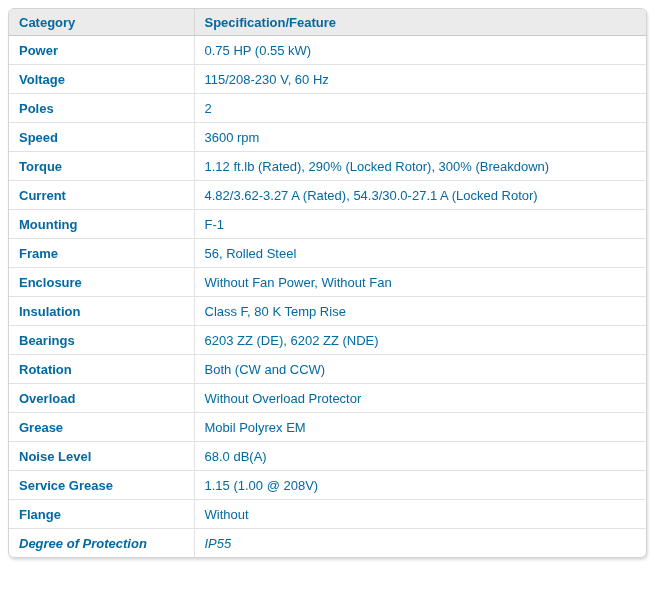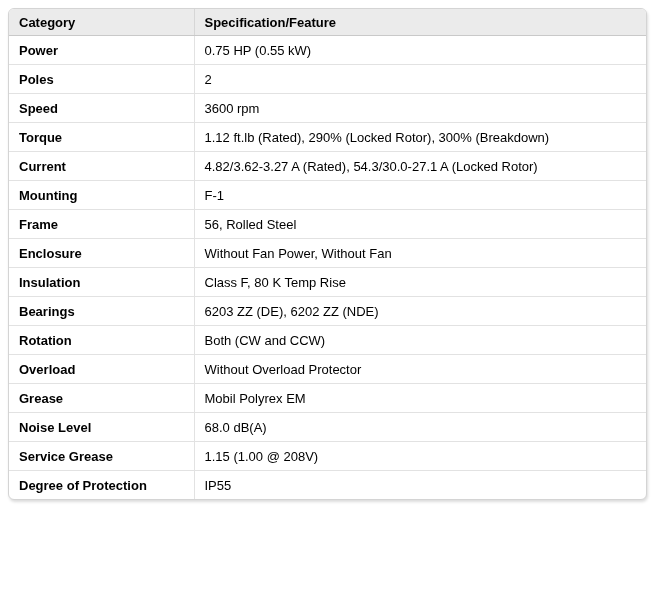--- a/index.html
+++ b/index.html
@@ -24,21 +24,21 @@
     border-radius: 6px;
     overflow: hidden;
     background: #ffffff;
     box-shadow: 1px 2px 3px rgba(0,0,0,0.14);
   }
   table.spec-table {
     width: 100%;
     border-collapse: collapse;
     table-layout: fixed;
     font-size: 13px;
-    color: #000000;
+    color: #0369a1;
   }
   table.spec-table th,
   table.spec-table td {
     text-align: left;
     vertical-align: middle;
     padding: 0 10px;
     height: 28px;
     border-bottom: 1px solid #e2e2e2;
     overflow: hidden;
     white-space: nowrap;
@@ -51,20 +51,21 @@
   }
   table.spec-table thead th:first-child {
     border-right: 1px solid #d6d6d6;
   }
   table.spec-table td.cat {
     font-weight: bold;
     border-right: 1px solid #e2e2e2;
   }
   table.spec-table tbody tr:last-child td {
     border-bottom: none;
+    font-style: italic;
   }
 </style>
 </head>
 <body>
 
 <div class="page">
   <div class="table-wrap">
     <table class="spec-table">
       <colgroup>
         <col style="width:185px">
@@ -73,20 +74,24 @@
       <thead>
         <tr>
           <th>Category</th>
           <th>Specification/Feature</th>
         </tr>
       </thead>
       <tbody>
           <tr>
             <td class="cat">Power</td>
             <td>0.75 HP (0.55 kW)</td>
+          </tr>
+          <tr>
+            <td class="cat">Voltage</td>
+            <td>115/208-230 V, 60 Hz</td>
           </tr>
           <tr>
             <td class="cat">Poles</td>
             <td>2</td>
           </tr>
           <tr>
             <td class="cat">Speed</td>
             <td>3600 rpm</td>
           </tr>
           <tr>
@@ -131,19 +136,23 @@
           </tr>
           <tr>
             <td class="cat">Noise Level</td>
             <td>68.0 dB(A)</td>
           </tr>
           <tr>
             <td class="cat">Service Grease</td>
             <td>1.15 (1.00 @ 208V)</td>
           </tr>
           <tr>
+            <td class="cat">Flange</td>
+            <td>Without</td>
+          </tr>
+          <tr>
             <td class="cat">Degree of Protection</td>
             <td>IP55</td>
           </tr>
         </tbody>
     </table>
   </div>
 </div>
 
 </body></html>

